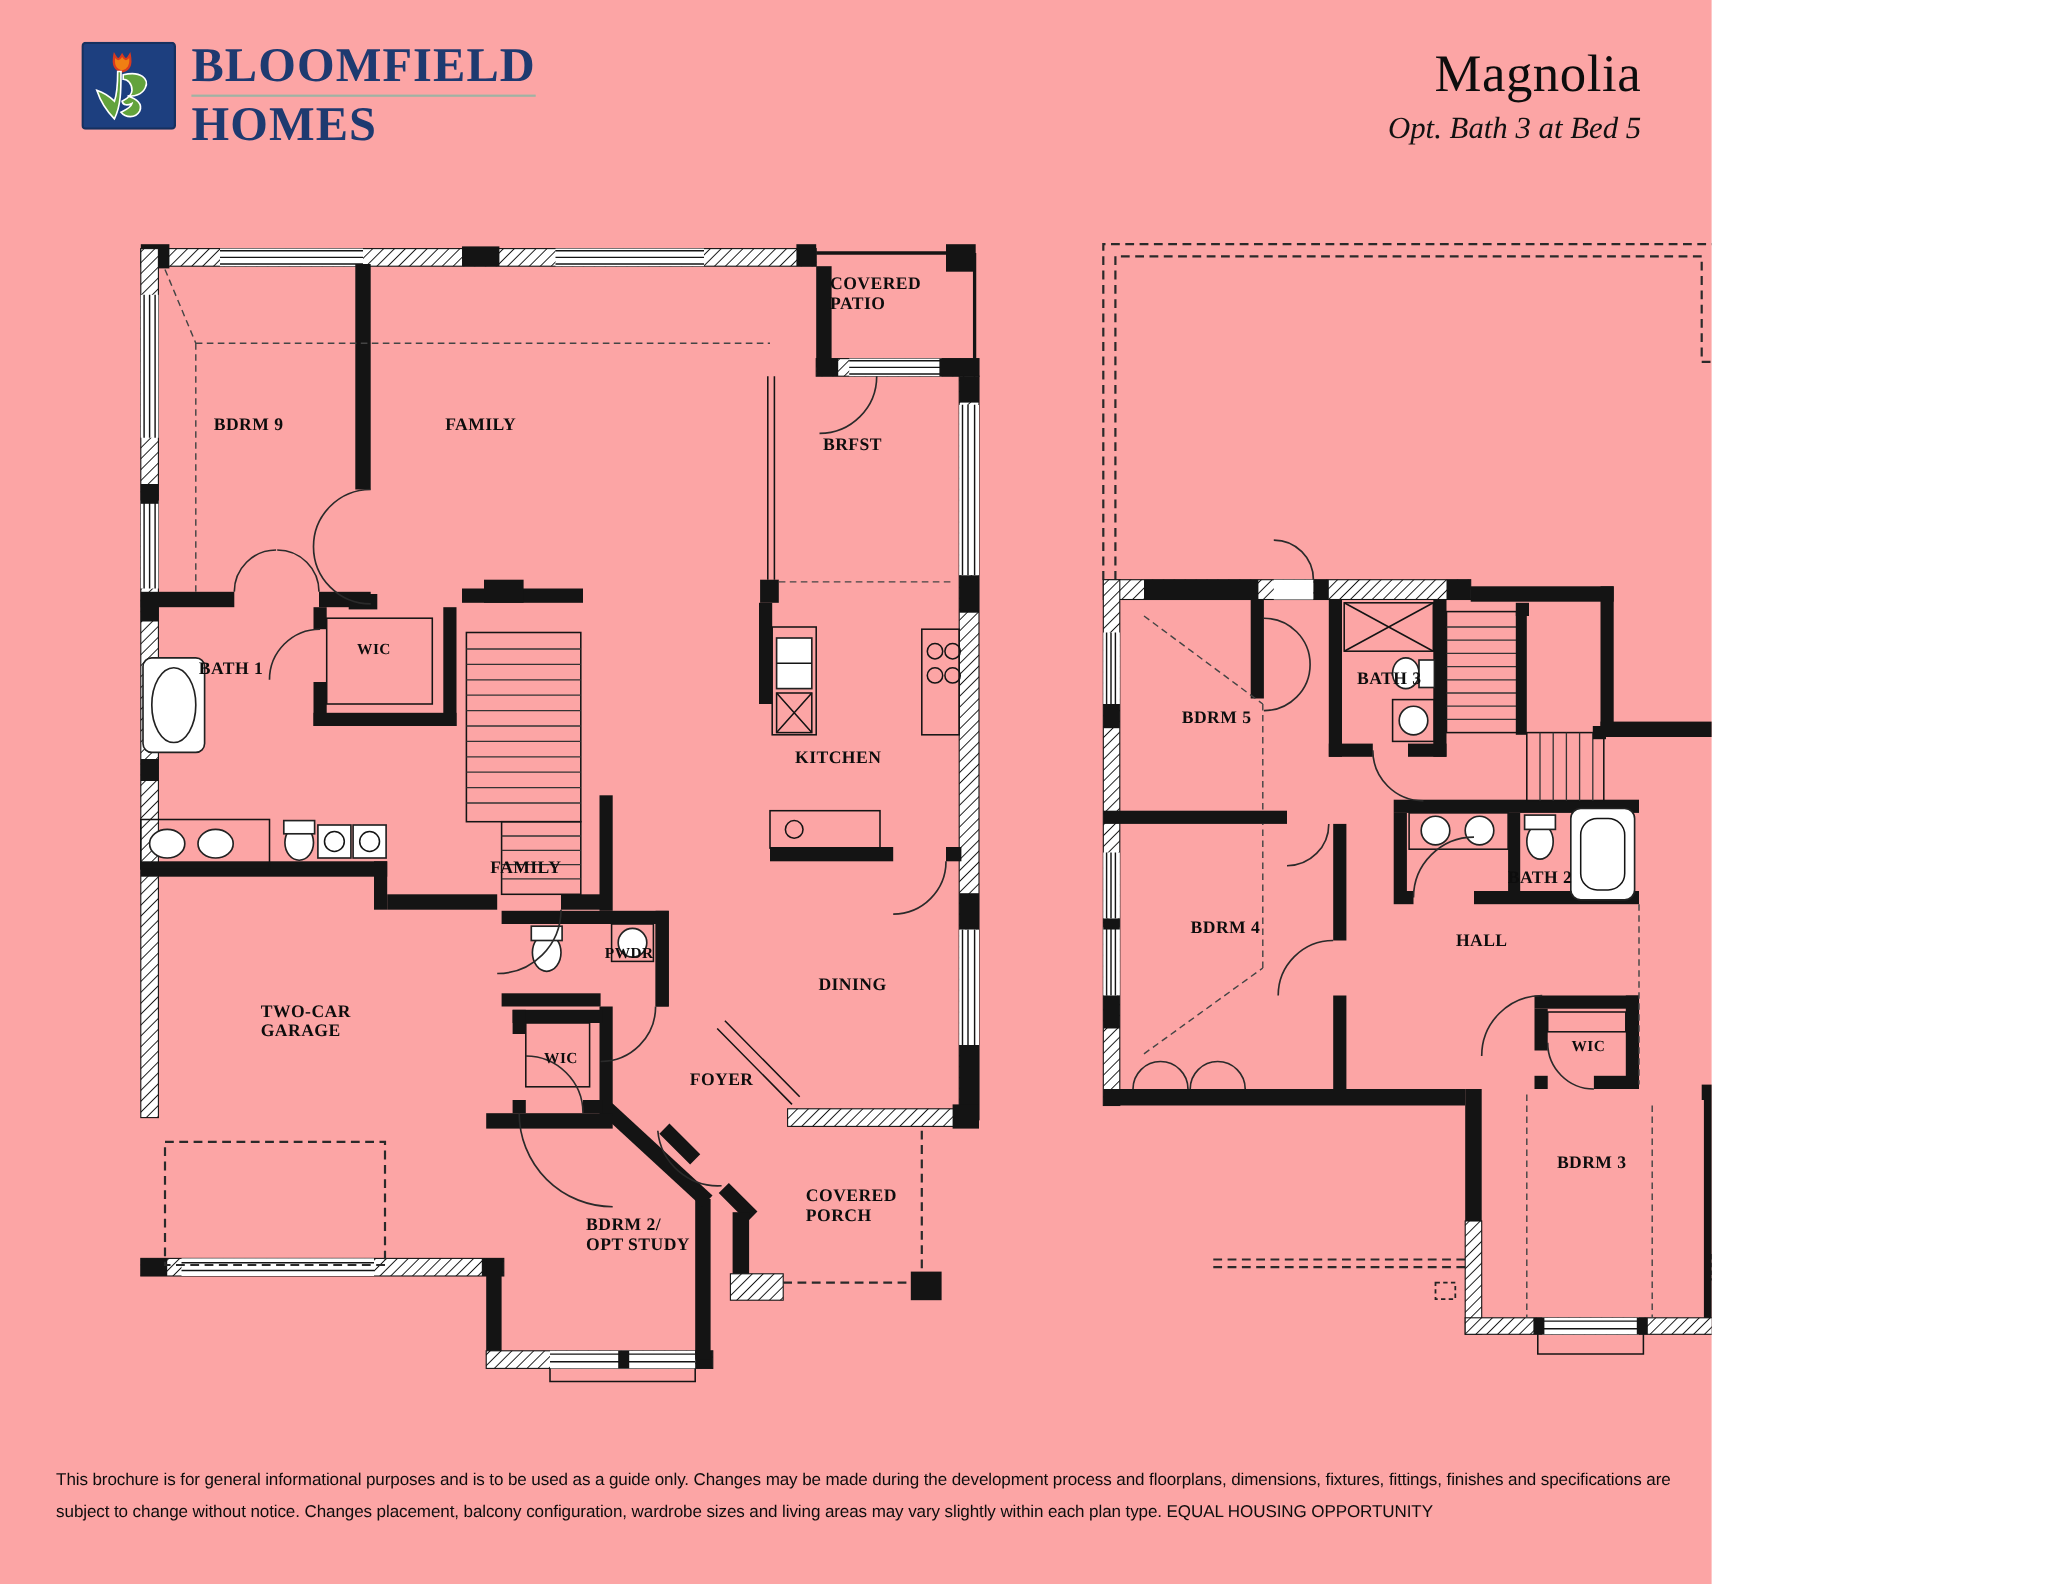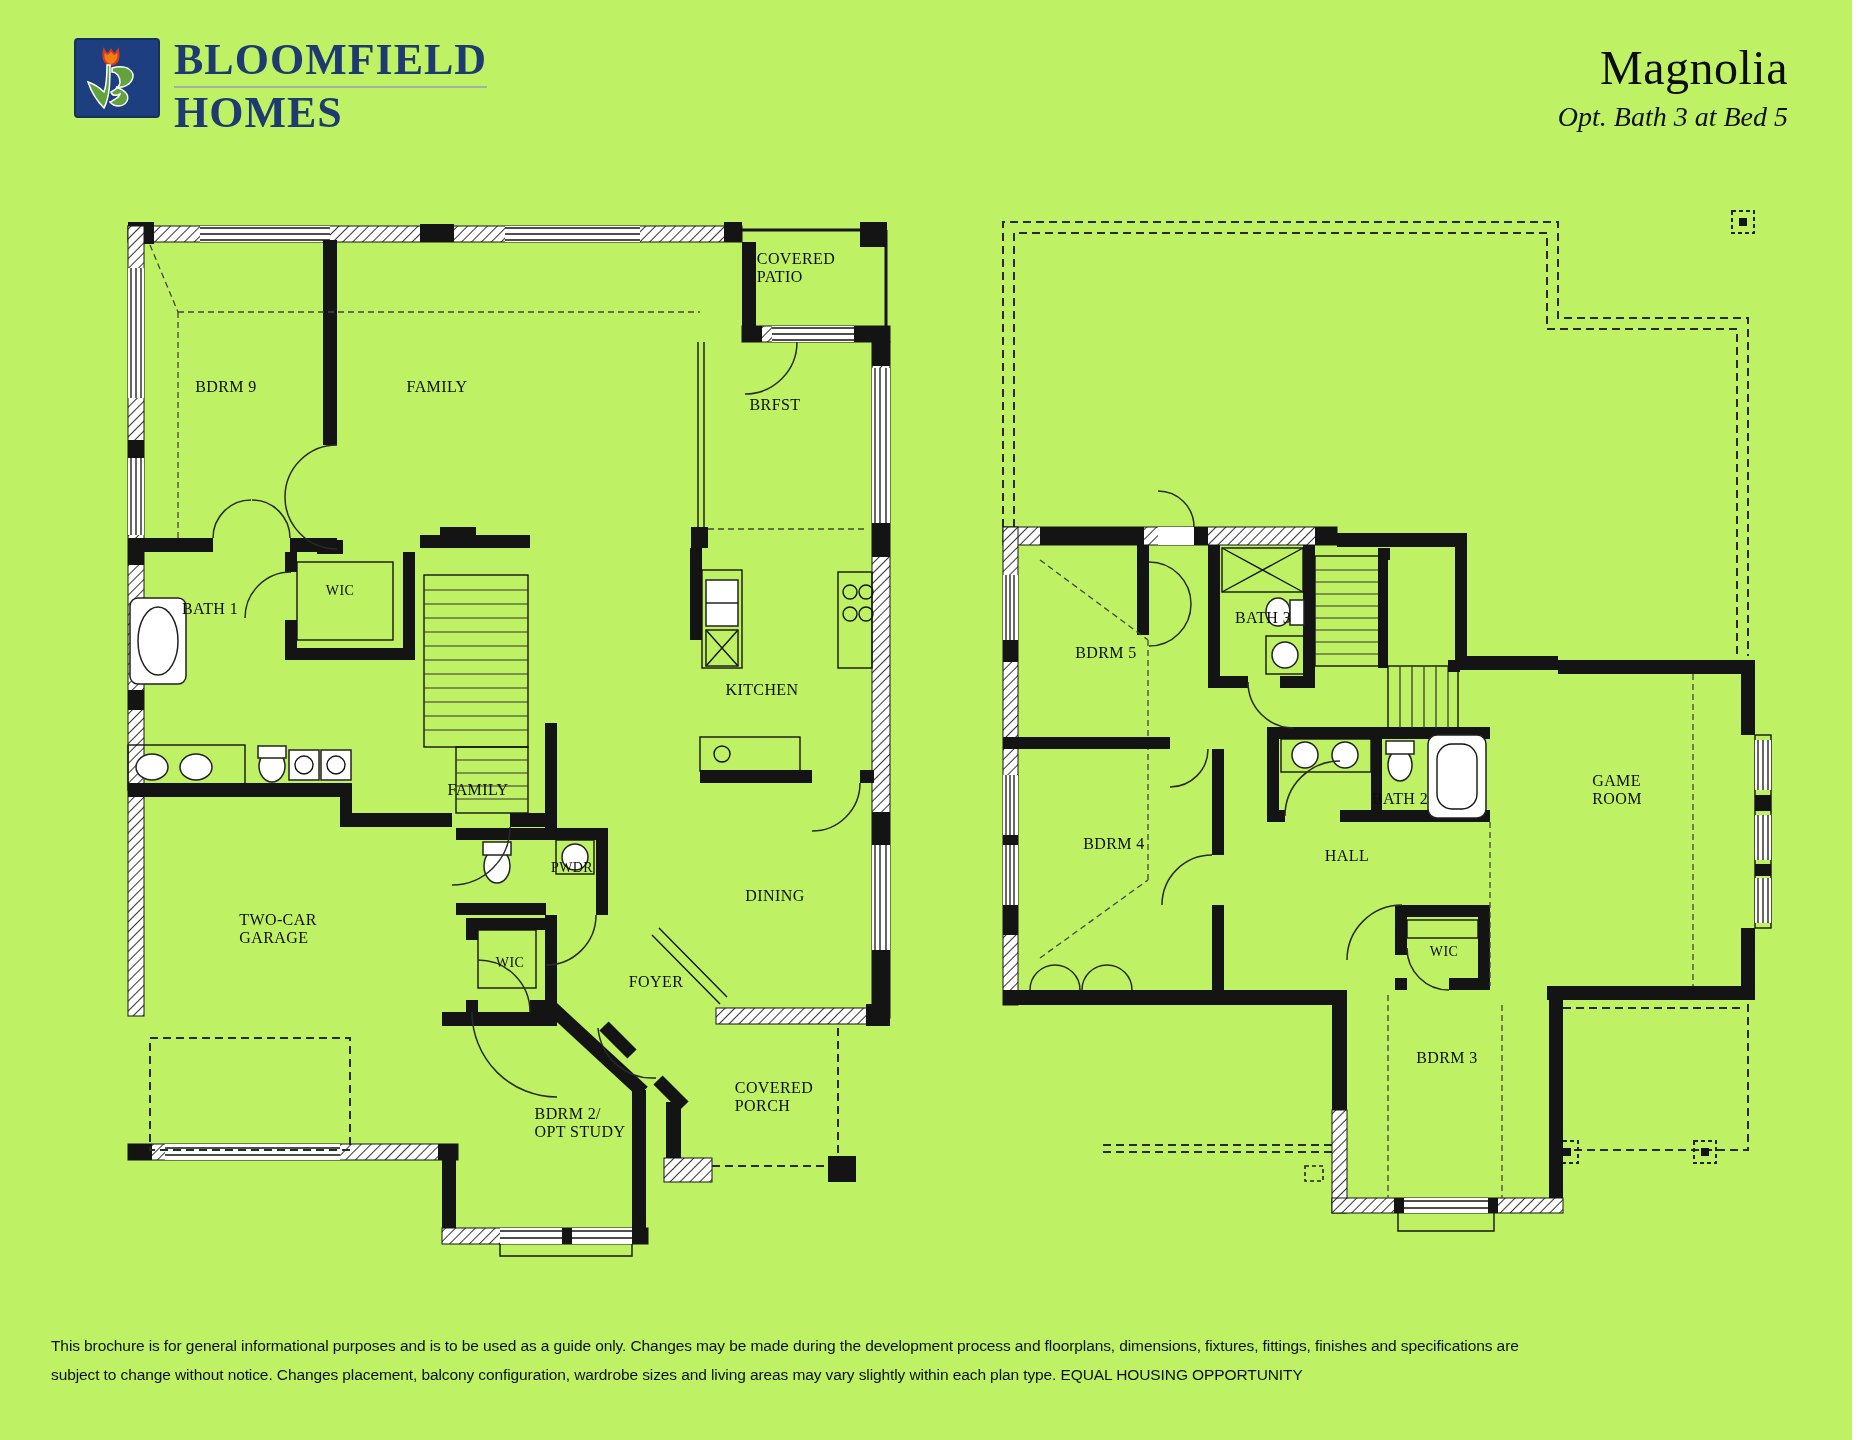--- a/index.html
+++ b/index.html
@@ -1,31 +1,31 @@
 <!DOCTYPE html>
 <html><head>
 <meta charset="utf-8">
 <style>
   html,body{margin:0;padding:0;background:#fff;}
-  #page{position:relative;width:1852px;height:1440px;background:#bef264;overflow:hidden;
+  #page{position:relative;width:1556px;height:1440px;background:#fca5a5;overflow:hidden;
         font-family:"Liberation Serif",serif;color:#111;}
   
   #logo{position:absolute;left:74px;top:38px;display:flex;align-items:flex-start;}
   #logo-icon{width:86px;height:80px;flex:0 0 auto;}
   #brand{margin-left:14px;line-height:1;}
   .brand-word{font-weight:700;font-size:44px;letter-spacing:1px;color:#1e3a70;}
   #brand-top{padding-bottom:4px;border-bottom:2px solid #9fb3a4;}
   #brand-bottom{padding-top:3px;}
   #plan-title-block{position:absolute;right:64px;top:40px;text-align:right;}
   #plan-title{font-size:48px;color:#0d0d0d;letter-spacing:.5px;}
   #plan-subtitle{font-size:28px;font-style:italic;margin-top:6px;}
   
   #plan-svg{position:absolute;left:0;top:0;}
   .room-label{position:absolute;transform:translate(-50%,-50%);
-      font-family:"Liberation Serif",serif;font-weight:400;font-size:16px;
+      font-family:"Liberation Serif",serif;font-weight:700;font-size:16px;
       letter-spacing:.4px;line-height:1.12;text-align:center;white-space:pre-line;color:#0d0d0d;}
   .room-label.small{font-size:14px;}
   .room-label.left{text-align:left;}
   
   #disclaimer{position:absolute;left:51px;top:1332px;width:1740px;
       font-family:"Liberation Sans",sans-serif;font-size:15.5px;letter-spacing:-.1px;
       line-height:1.85;color:#0d0d0d;}
 </style>
 </head>
 <body>

